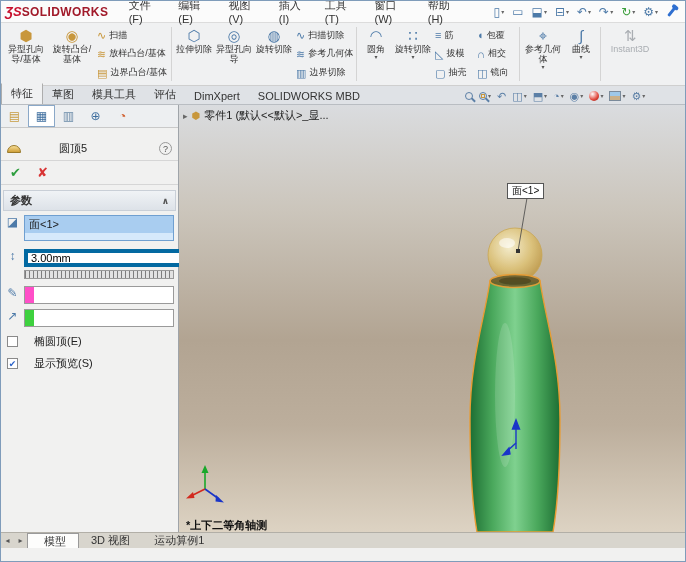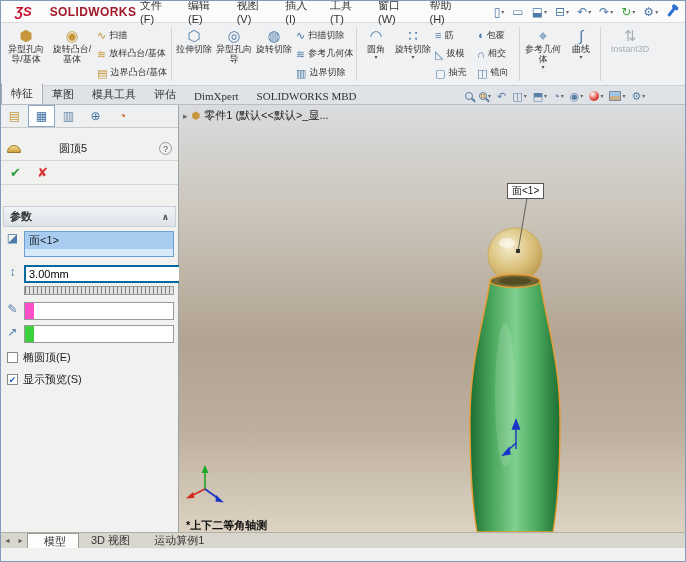--- a/index.html
+++ b/index.html
@@ -3,21 +3,21 @@
 <meta charset="utf-8">
 <style>
   * { margin:0; padding:0; box-sizing:border-box; }
   body { font-family:"Liberation Sans","DejaVu Sans",sans-serif; background:#9aa4ae; }
   #app { width:686px; height:562px; position:relative; overflow:hidden; background:#f1f1f0;
          border:1px solid #7f9cba; }
 
   
   #menubar { height:22px; background:#fbfbfb; border-bottom:1px solid #dcdcdc;
              display:flex; align-items:center; padding:0 4px; }
-  #logo { display:flex; align-items:center; gap:18px; width:118px;margin-left:10px; }
+  #logo { display:flex; align-items:center; gap:0; width:118px; }
   .logo-mark { color:#c8102e; font-weight:bold; font-style:italic; font-size:13px; }
   .logo-text { color:#a11a2a; font-weight:bold; font-size:12px; letter-spacing:.4px; }
   .menu-item { font-size:11px; color:#333; padding:2px 7px; cursor:default; }
   #quick-toolbar { display:flex; align-items:center; margin-left:18px; }
   .qt { display:flex; align-items:center; gap:1px; padding:0 4px; }
   .qic { font-size:12px; color:#4d7aa8; line-height:14px; }
   .qic.green { color:#3a9e3a; }
   .qdd { font-size:6px; color:#666; }
   .pin { width:3px; height:10px; background:#2f6fd0; border-radius:1px; transform:rotate(38deg);
          position:relative; margin:0 8px; }
@@ -35,21 +35,21 @@
   .rb-stack { display:flex; flex-direction:column; justify-content:space-around; padding:2px 0; }
   .rb-sm { display:flex; align-items:center; gap:3px; font-size:9px; color:#333; padding:0 2px;
            height:17px; white-space:nowrap; overflow:hidden; }
   .ric-s { font-size:11px; line-height:12px; }
   .rb-sep { width:1px; background:#d4d4d4; margin:3px 2px; }
   .disabled .ric, .disabled .rlbl { color:#a9adb2; }
 
   
   #tabbar { height:19px; background:#dfe2e6; border-bottom:1px solid #b9bdc2;
             display:flex; align-items:flex-end; position:relative; }
-  .tab { font-size:11px; color:#333; padding:2px 9px 2px; cursor:default;font-family:Liberation Serif, serif; }
+  .tab { font-size:11px; color:#333; padding:2px 9px 2px; cursor:default; }
   .tab.active { background:#f0f1f2; border:1px solid #adadad; border-top-color:#f0f1f2;
                 margin-top:-1px; border-bottom:none; padding-bottom:3px; }
   #headsup { position:absolute; left:462px; top:1px; display:flex; align-items:center; gap:2px; }
   .hu { display:flex; align-items:center; gap:1px; padding:0 2px; height:17px; }
   .hic { font-size:11px; color:#5b7fa6; line-height:12px; }
   .mag { width:8px; height:8px; border:1.5px solid #5b7fa6; border-radius:50%; position:relative; }
   .mag::after { content:""; position:absolute; width:5px; height:1.5px; background:#5b7fa6;
                 transform:rotate(45deg); right:-4px; bottom:-2px; }
   .mag.area::before { content:""; position:absolute; inset:1px; border:1px solid #c8973c; }
   .ball { width:10px; height:10px; border-radius:50%;
@@ -69,38 +69,38 @@
   .dome { width:14px; height:8px; background:linear-gradient(#f7dd96,#cfa039);
           border:1px solid #9a7a2a; border-radius:8px 8px 0 0; }
   .pm-title { font-size:11px; color:#222;padding-left:32px; }
   .helpc { width:13px; height:13px; border:1px solid #999; border-radius:50%; font-size:9px;
            color:#555; display:flex; align-items:center; justify-content:center; margin-left:auto; }
   .pm-actions { display:flex; gap:16px; padding:4px 9px; border-bottom:1px solid #d6d6d6; }
   .ok { color:#2e9e3e; font-size:13px; font-weight:bold; }
   .cancel { color:#d83434; font-size:13px; font-weight:bold; }
   .pm-section-h { display:flex; justify-content:space-between; align-items:center;
                   background:linear-gradient(#f0f3f6,#dde2e8); border:1px solid #c9cfd7;
-                  margin:21px 2px 3px; padding:2px 6px; font-weight:bold; color:#333; }
+                  margin:5px 2px 3px; padding:2px 6px; font-weight:bold; color:#333; }
   .chev { font-size:9px; color:#555; }
   .pm-row { display:flex; align-items:flex-start; gap:4px; margin:4px 4px 0 4px; }
   .pic { width:15px; text-align:center; font-size:12px; color:#4d7aa8; flex:none; }
   .sel-box { flex:1; height:26px; background:#d6e9fb; border:1px solid #6f9fd0; overflow:hidden; }
   .sel-item { background:#a9cdf0; color:#1a1a1a; padding:1px 4px; font-size:11px; }
-  .dist-wrap { flex:1; display:flex; border:2px solid #0369a1; background:#fff; height:18px;gap:48px; }
+  .dist-wrap { flex:1; display:flex; border:4px solid #0369a1; background:#fff; height:18px;gap:48px; }
   .dist-input { flex:1; border:none; outline:none; font-size:11px; padding:0 3px; min-width:0;
                 font-family:"Liberation Sans","DejaVu Sans",sans-serif; }
   .spin { width:13px; border-left:1px solid #bbb; display:flex; flex-direction:column; }
   .spin span { flex:1; font-size:6px; line-height:8px; text-align:center; background:#e9e9e9;
                color:#444; }
   .spin span:first-child { border-bottom:1px solid #cfcfcf; }
   .thumbwheel { height:9px; margin:3px 4px 0 23px; border:1px solid #999;
     background:repeating-linear-gradient(90deg,#7e7e7e 0 1px,#e2e2e2 1px 4px); }
   .swatch-box { flex:1; display:flex; border:1px solid #9a9a9a; background:#fff; height:18px; }
   .stripe { width:9px; height:100%; flex:none; }
-  .cb-row { display:flex; align-items:center; gap:5px; margin:7px 6px 0; }
+  .cb-row { display:flex; align-items:center; gap:16px; margin:7px 6px 0; }
   .cb { width:11px; height:11px; border:1px solid #8a8a8a; background:#fff; display:inline-flex;
         align-items:center; justify-content:center; font-size:9px; color:#2a62c8; flex:none; }
   .cb-label { font-size:11px; color:#222; }
 
   
   #graphics { position:relative; width:507px; height:427px; overflow:hidden;
     background:linear-gradient(180deg,#dadcdf 0%,#cbc5bb 25%,#b2a492 55%,#bcae9c 75%,#ddd3c3 100%); }
   #gfx-svg { position:absolute; left:0; top:0; }
   #tree-row { position:absolute; left:4px; top:3px; display:flex; align-items:center; gap:4px;
               font-size:11px; color:#222; }

